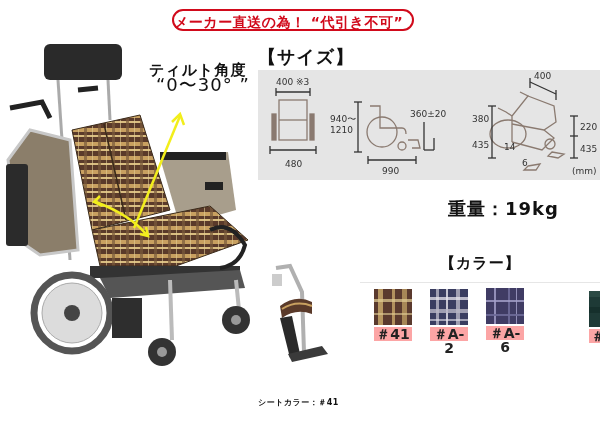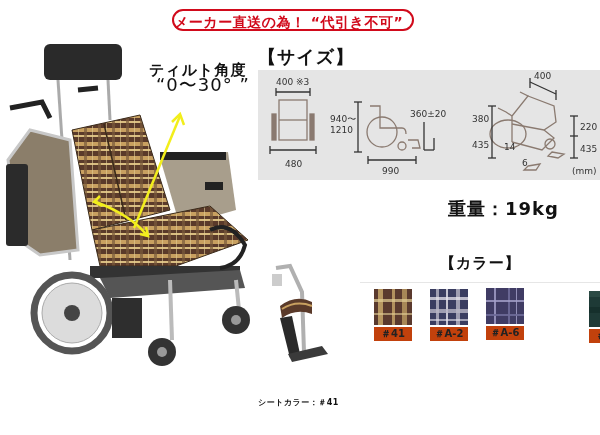--- a/index.html
+++ b/index.html
@@ -8,21 +8,21 @@
     .notice { left:172px; top:9px; width:242px; height:22px; border:2px solid #d10a1b; border-radius:12px; color:#d10a1b; font-weight:bold; font-size:14px; line-height:22px; text-align:left; letter-spacing:0.5px; box-sizing:border-box; white-space:nowrap; }
     .tilt-title { left:149px; top:61px; font-size:15px; font-weight:bold; letter-spacing:1px; }
     .tilt-range { left:156px; top:73px; font-size:18px; letter-spacing:1px; }
     .size-title { left:258px; top:45px; font-size:18px; font-weight:bold; letter-spacing:1px; }
     .spec-box { left:258px; top:70px; width:342px; height:110px; background:#e5e5e5; }
     .spec-box svg { position:absolute; left:0; top:0; }
     .weight { left:448px; top:185px; font-size:18px; font-weight:bold; letter-spacing:1px;margin-top:12px; }
     .color-title { left:440px; top:254px; font-size:15px; font-weight:bold; letter-spacing:1px; }
     .color-line { left:360px; top:282px; width:240px; height:1px; background:#e6e6e6; }
     .swatch { position:absolute; width:38px; height:36px; }
-    .swatch-label { position:absolute; width:38px; height:14px; background:#c2410c; font-size:10px; font-weight:bold; text-align:center; line-height:14px; color:#222; }
+    .swatch-label { position:absolute; width:38px; height:14px; background:#fca5a5; font-size:14px; font-weight:bold; text-align:center; line-height:14px; color:#222; }
     .seat-caption { left:258px; top:397px; font-size:8px; font-weight:bold; letter-spacing:0.5px; }
     .mm { position:absolute; left:572px; top:166px; font-size:9px; color:#333; }
   </style>
 </head>
 <body>
 
 <div class="abs notice">メーカー直送の為！ “代引き不可”</div>
 
 <svg class="abs" style="left:0;top:30px" width="255" height="345" viewBox="0 0 255 345">
   <defs>

